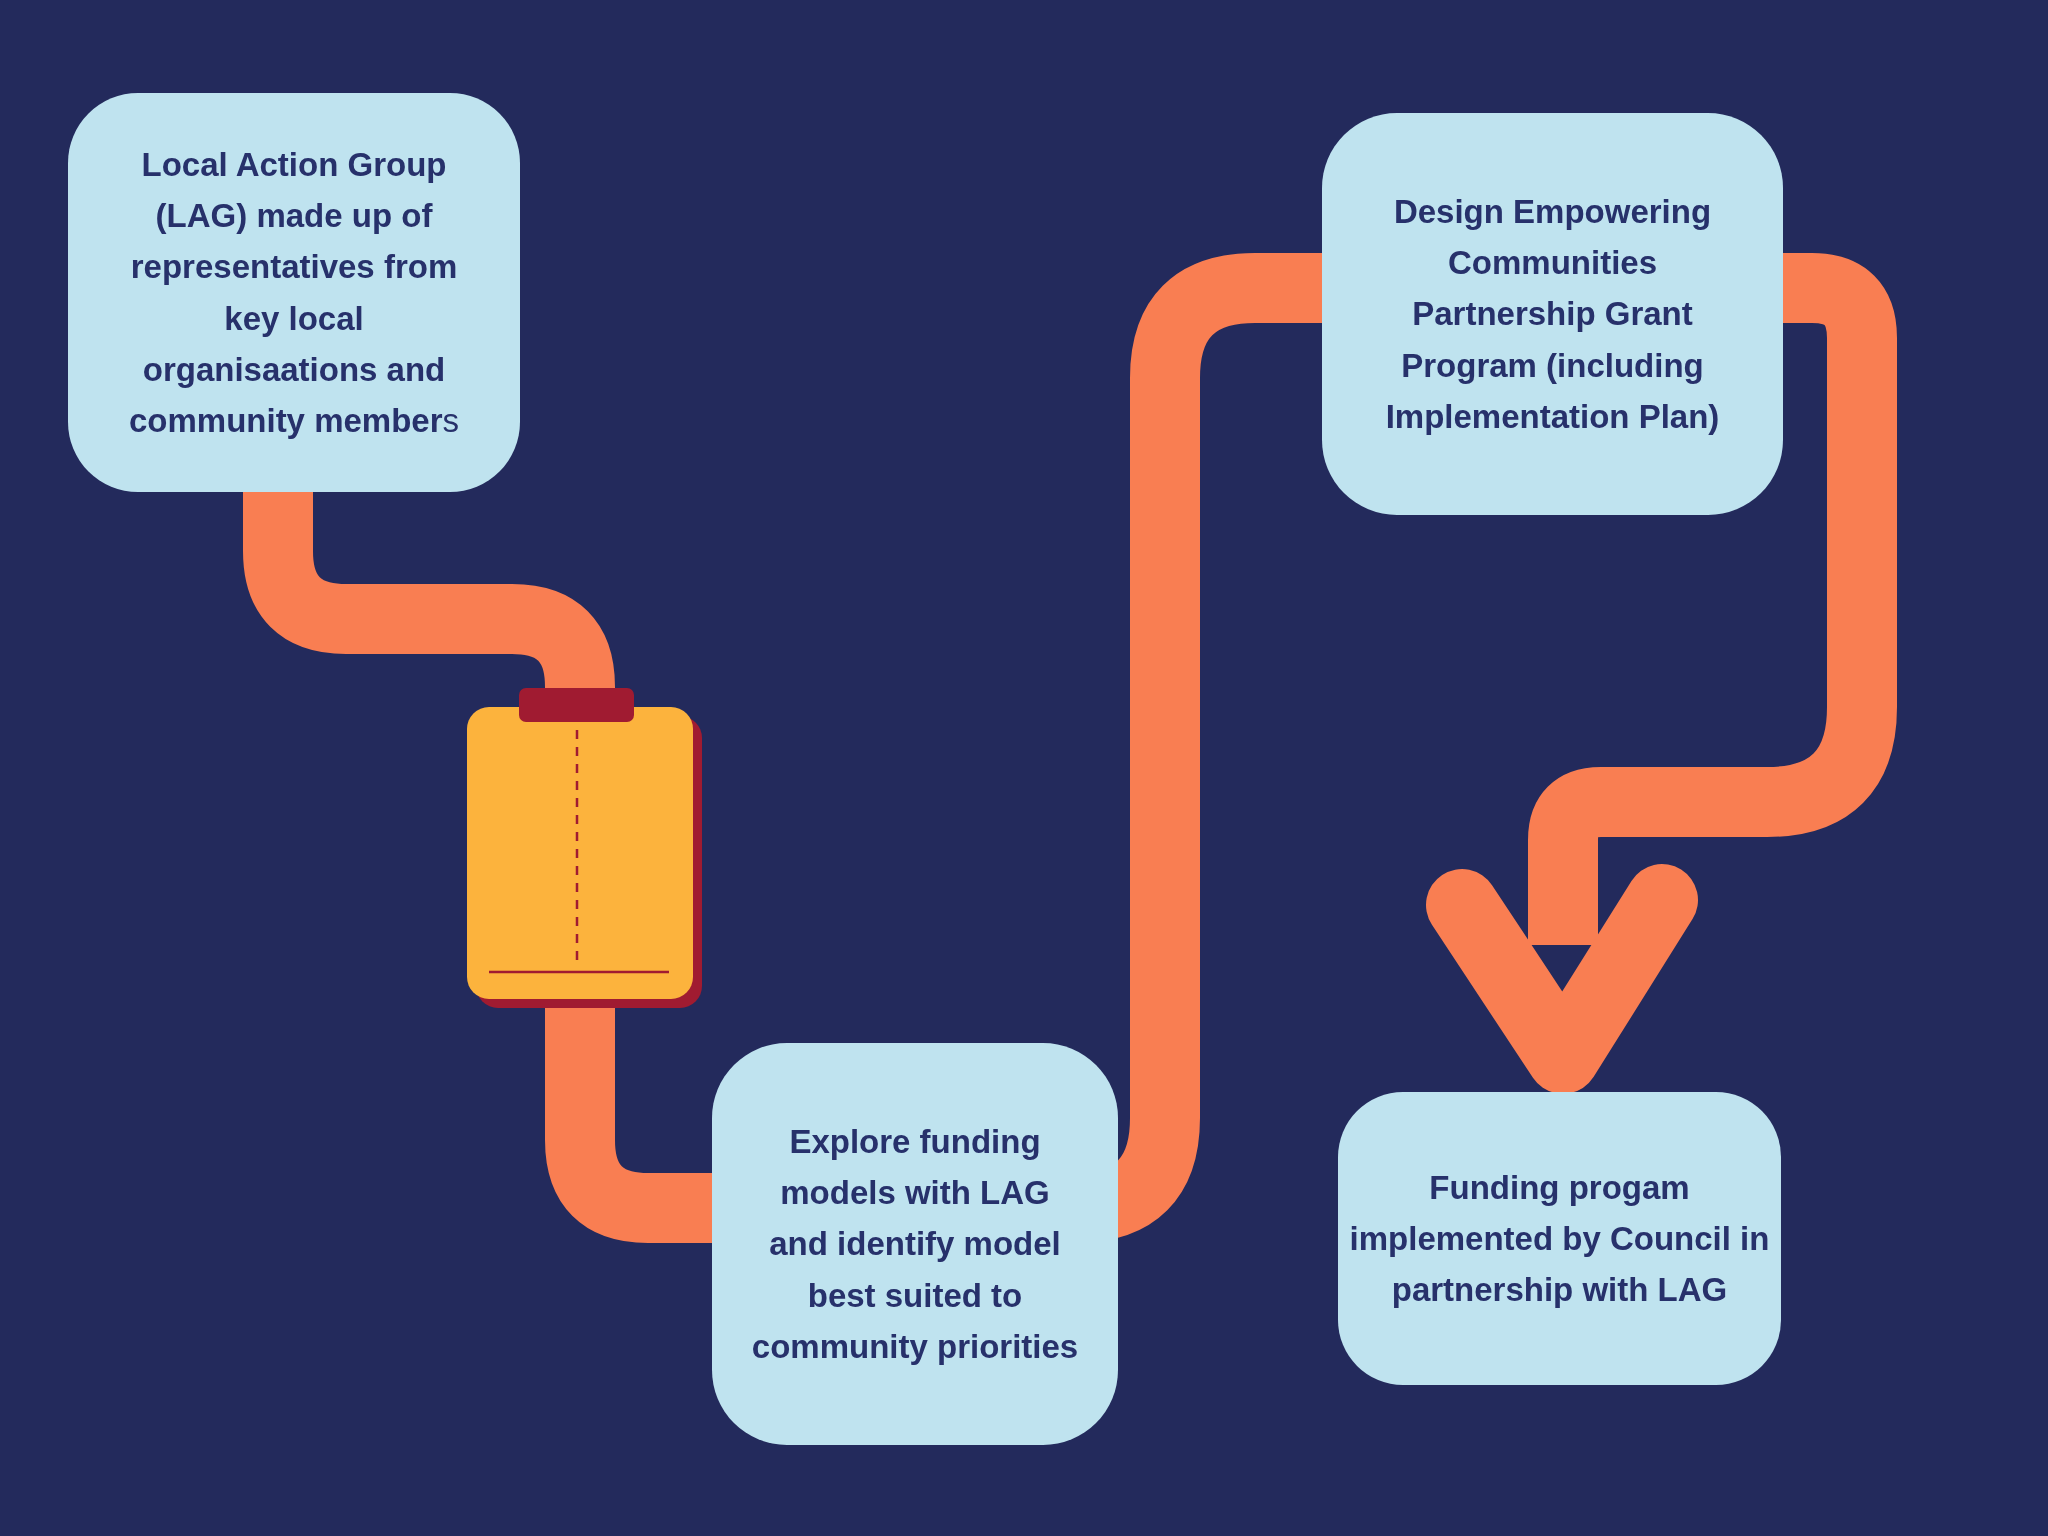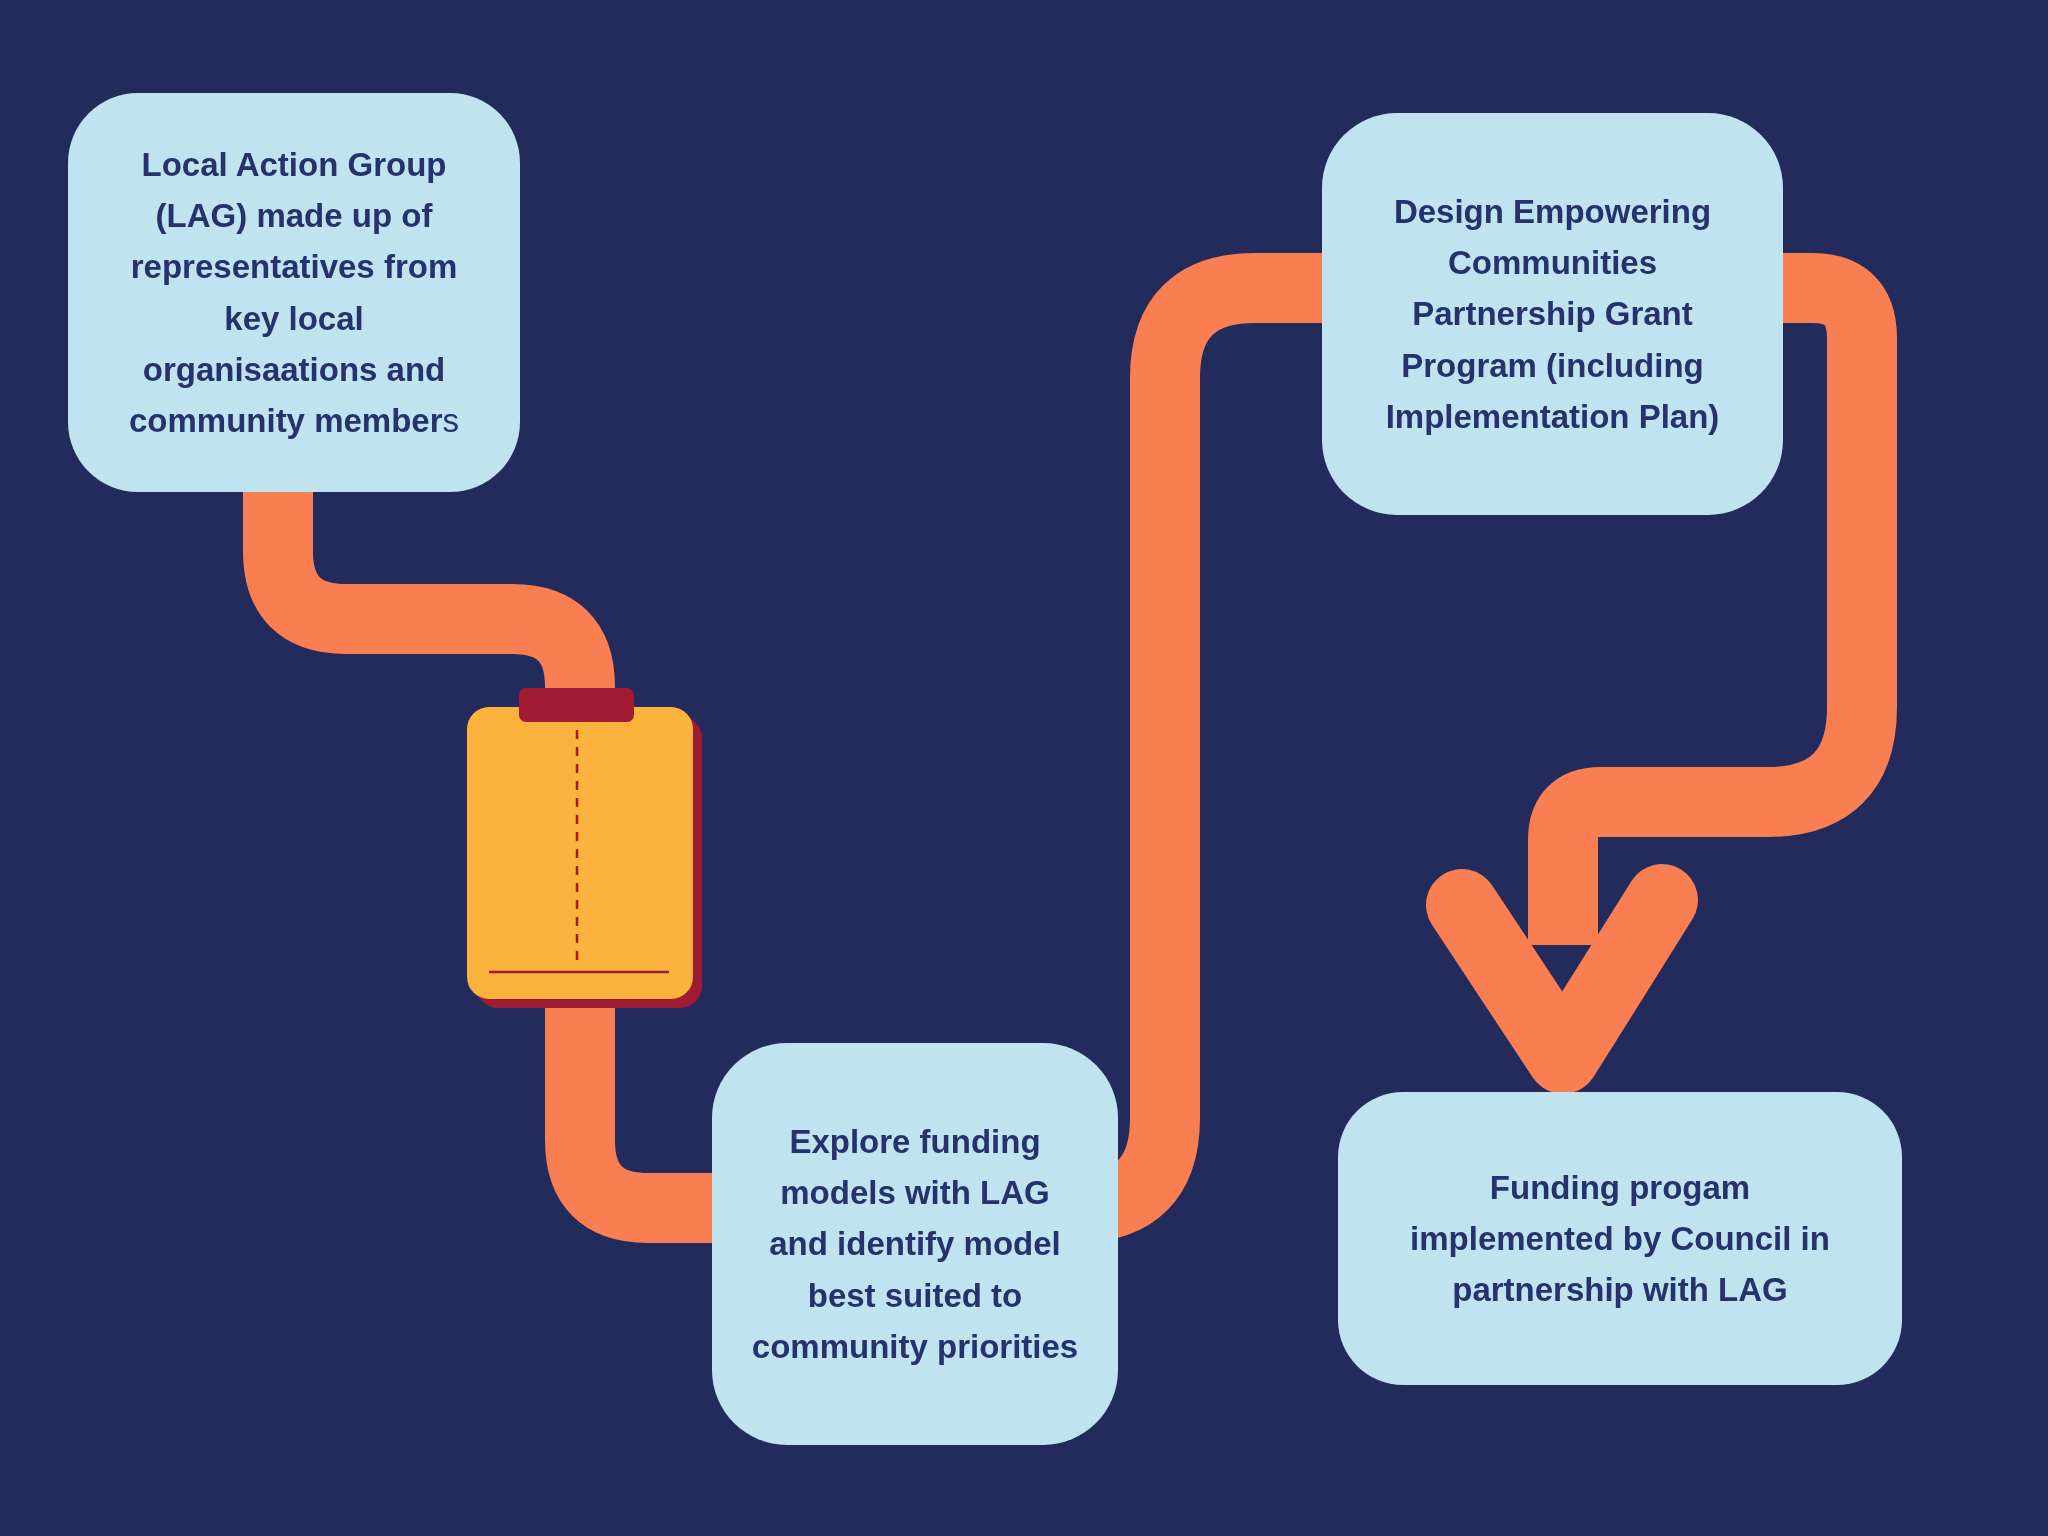--- a/index.html
+++ b/index.html
@@ -67,21 +67,21 @@
   .step-box p {
     margin: 0;
     white-space: pre-line;
   }
   .suffix-regular {
     font-weight: 400;
   }
   #box-lag     { left: 68px;   top: 93px;   width: 452px; height: 399px; border-radius: 70px; padding: 16px; }
   #box-design  { left: 1322px; top: 93px;   width: 461px; height: 402px; border-radius: 75px; padding: 20px; margin-top: 20px; }
   #box-explore { left: 712px;  top: 1043px; width: 406px; height: 402px; border-radius: 75px; padding: 36px; }
-  #box-funding { left: 1338px; top: 1092px; width: 564px; height: 293px; border-radius: 65px; padding: 2px; }
+  #box-funding { left: 1338px; top: 1092px; width: 443px; height: 293px; border-radius: 65px; padding: 2px; }
 </style>
 </head>
 <body>
 
 <div class="canvas">
 
   <svg class="pipes" width="2048" height="1536" viewBox="0 0 2048 1536">
 
     <path class="pipe" d="M 278 470 V 551 Q 278 619 346 619 H 512 Q 580 619 580 687 V 712"></path>
 

